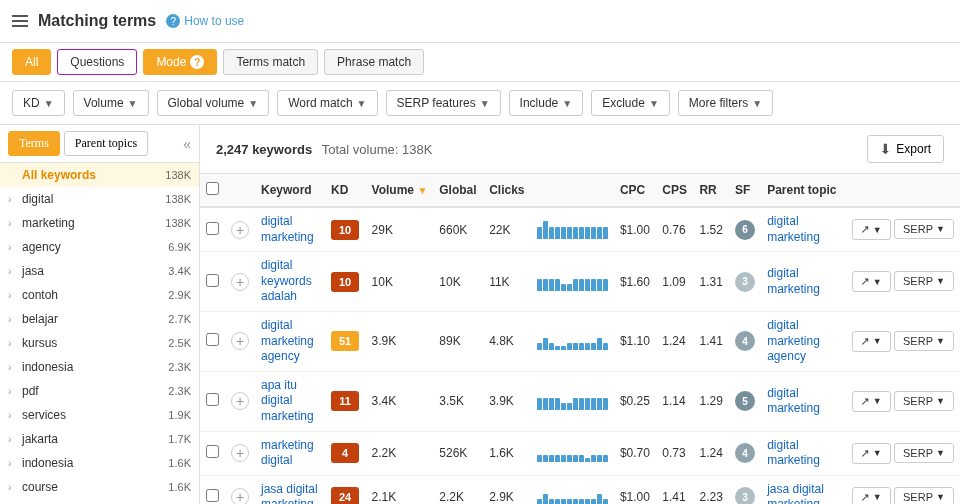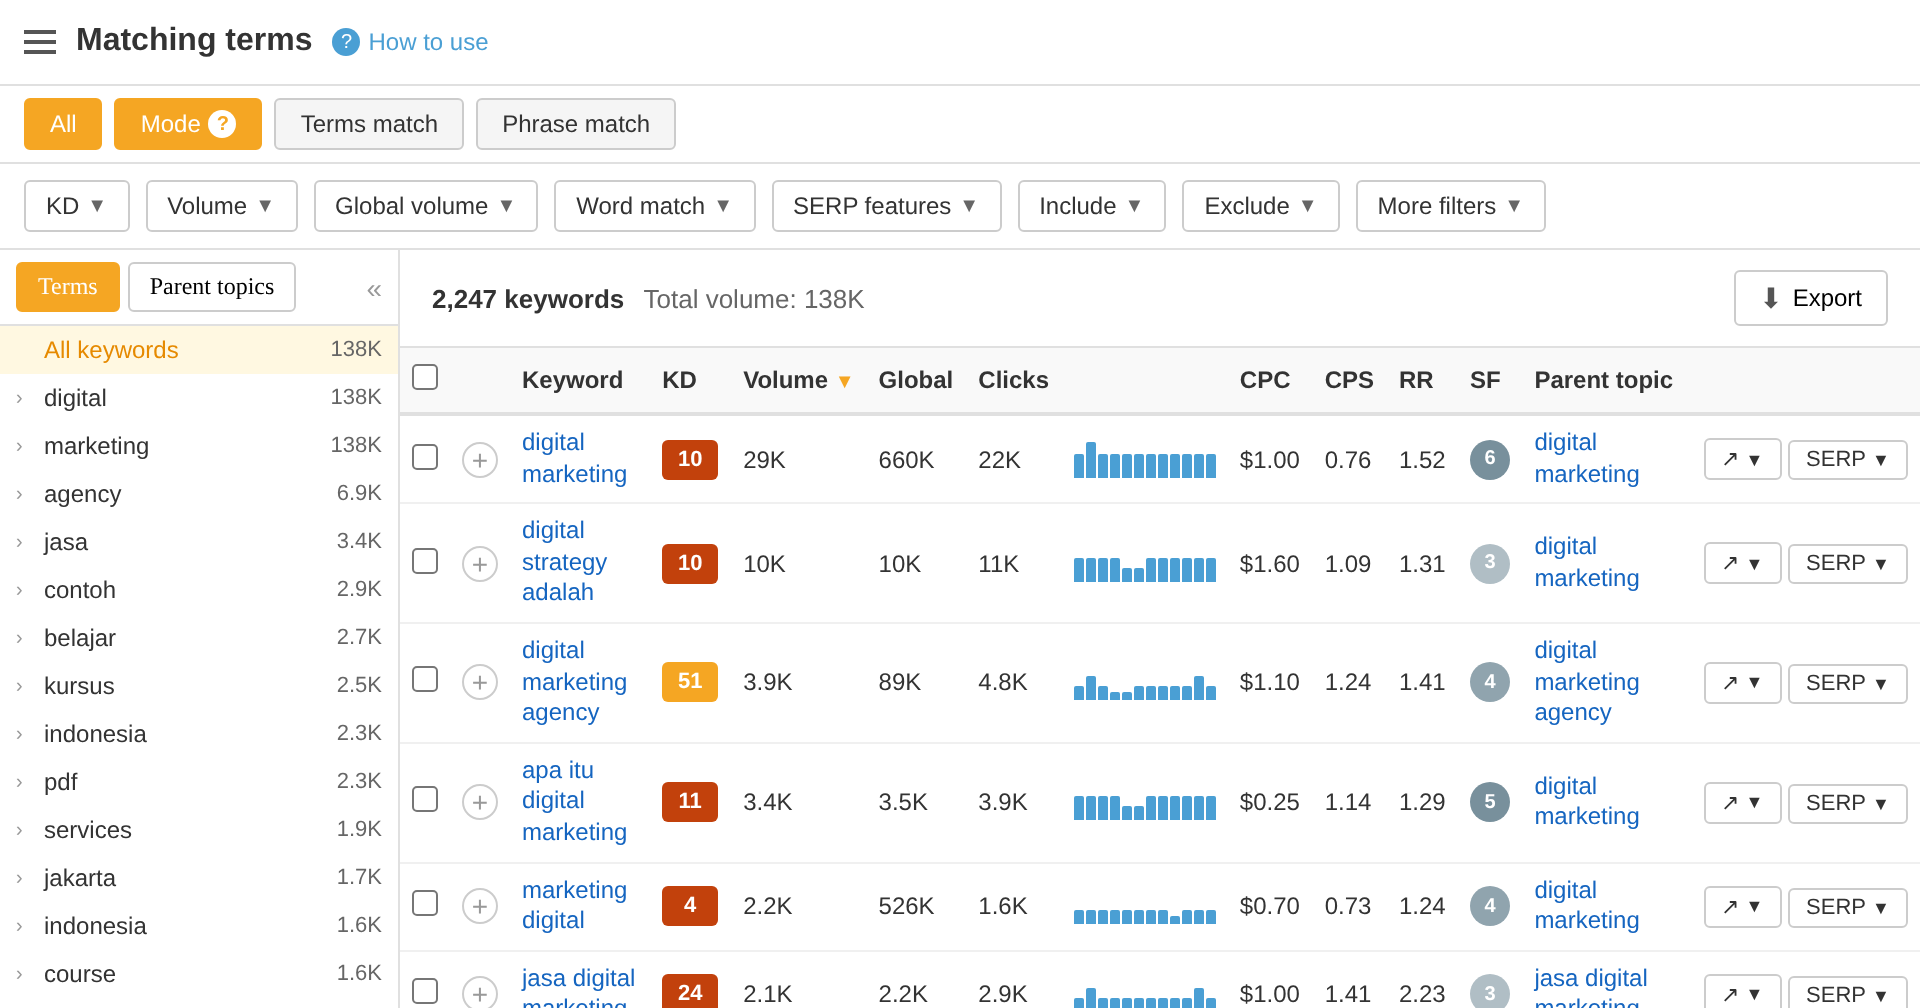--- a/index.html
+++ b/index.html
@@ -34,21 +34,21 @@
     .sidebar { width: 200px; border-right: 1px solid #e0e0e0; display: flex; flex-direction: column; overflow: hidden; }
     .sidebar-tabs { display: flex; align-items: center; padding: 6px 8px; gap: 4px; border-bottom: 1px solid #e0e0e0; }
     .sidebar-tab { padding: 4px 10px; border: 1px solid #ccc; border-radius: 3px; background: #fff; cursor: pointer; font-size: 12px; font-family: Liberation Serif, serif; }
     .sidebar-tab.active { background: #f5a623; color: #fff; border-color: #f5a623; }
     .sidebar-collapse { margin-left: auto; cursor: pointer; font-size: 14px; color: #999; background: none; border: none; }
     .sidebar-list { flex: 1; overflow-y: auto; }
     .sidebar-item { display: flex; align-items: center; padding: 5px 8px; cursor: pointer; }
     .sidebar-item.active { background: #fff8e1; }
     .sidebar-item .chevron { font-size: 10px; color: #999; margin-right: 4px; width: 10px; }
     .sidebar-item .kw-label { flex: 1; font-size: 12px; color: #333; }
-    .sidebar-item.active .kw-label { color: #e68a00; font-weight: normal; }
+    .sidebar-item.active .kw-label { color: #e68a00; font-weight: bold; }
     .sidebar-item .kw-count { font-size: 11px; color: #666; margin-left: 4px; }
 
     
     .content-area { flex: 1; display: flex; flex-direction: column; overflow: hidden; }
     .content-header { display: flex; align-items: center; padding: 10px 16px; border-bottom: 1px solid #e0e0e0; }
     .kw-summary { font-size: 13px; }
     .kw-summary .count { font-weight: bold; }
     .kw-summary .volume { color: #666; margin-left: 6px; }
     .export-btn { margin-left: auto; display: flex; align-items: center; gap: 5px; padding: 5px 12px; border: 1px solid #ccc; border-radius: 3px; background: #fff; cursor: pointer; font-size: 12px; }
     .export-icon { font-size: 14px; color: #555; }
@@ -116,20 +116,21 @@
   </div>
   <span class="page-title">Matching terms</span>
   <div class="help-link">
     <span class="help-icon">?</span>
     <span>How to use</span>
   </div>
 </div>
 
 <div class="tabs-bar">
   <button class="tab-btn active-all">All</button>
+  <button class="tab-btn">Questions</button>
   <button class="tab-btn mode-label">
     <span>Mode</span>
     <span class="mode-question">?</span>
   </button>
   <button class="tab-btn active-terms">Terms match</button>
   <button class="tab-btn active-phrase">Phrase match</button>
 </div>
 
 <div class="filters-bar">
   <button class="filter-btn">
@@ -361,21 +362,21 @@
     </td>
   </tr>
             <tr>
     <td class="col-check">
       <input type="checkbox" style="">
     </td>
     <td class="col-add">
       <button class="add-btn">+</button>
     </td>
     <td class="col-keyword">
-      <a class="keyword-link">digital strategy adalah</a>
+      <a class="keyword-link">digital keywords adalah</a>
     </td>
     <td class="col-kd">
       <span class="kd-badge kd-green">10</span>
     </td>
     <td class="col-volume">10K</td>
     <td class="col-global">10K</td>
     <td class="col-clicks">11K</td>
     <td class="col-bar">
       <div class="trend-bar">
                   <span class="med"></span>

